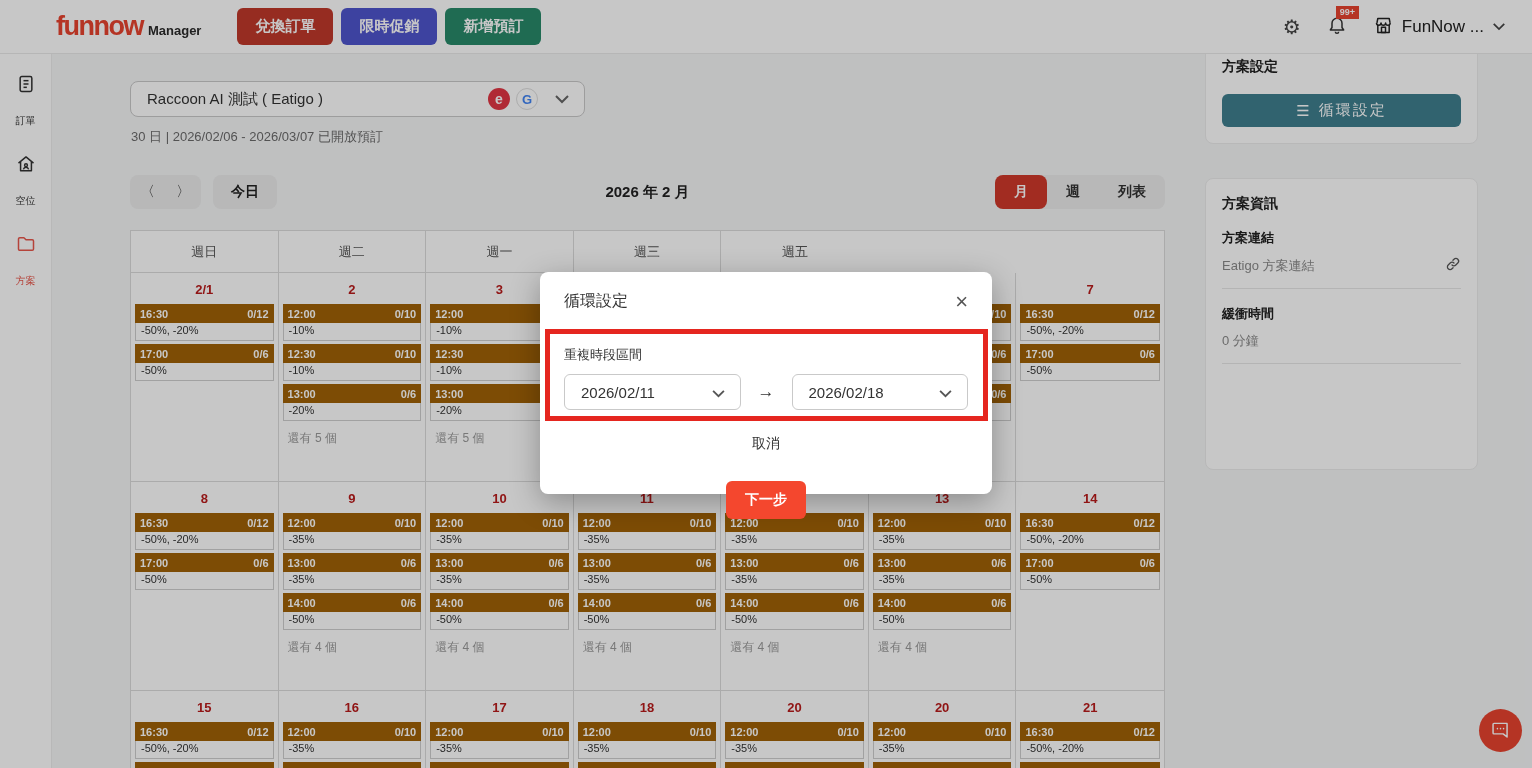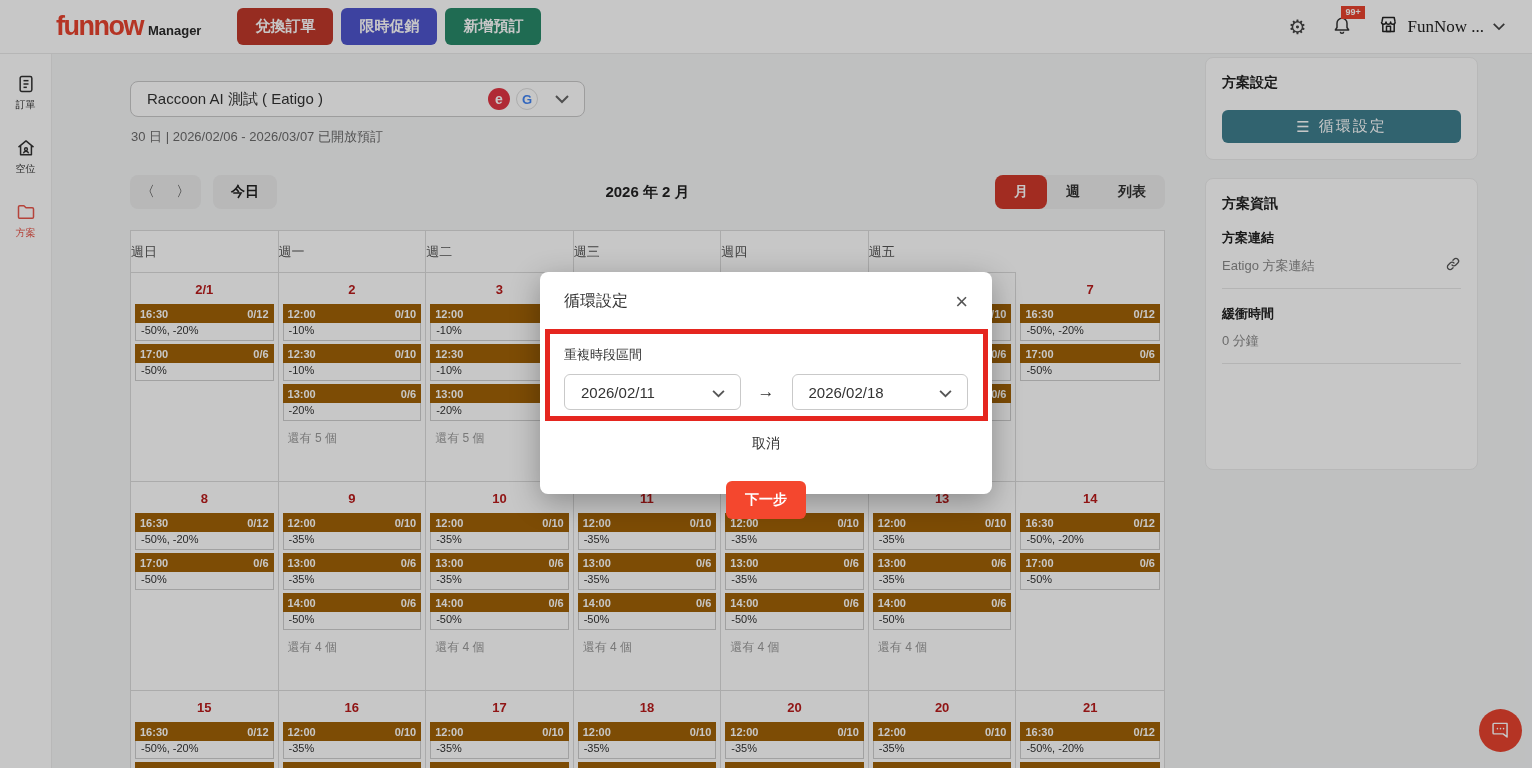--- a/index.html
+++ b/index.html
@@ -9,26 +9,26 @@
   .navbar { position:absolute; left:0; top:0; width:1532px; height:54px; background:#fff; border-bottom:1px solid #e9e9e9; display:flex; align-items:center; padding:0 26px 0 56px; z-index:10; }
   .logo-wrap { display:flex; align-items:baseline; }
   .logo-main { font-size:27px; font-weight:800; color:#e8432f; letter-spacing:-1.5px; }
   .logo-suffix { font-size:13px; font-weight:700; color:#2b2b2b; margin-left:5px; }
   .nav-actions { display:flex; gap:8px; margin-left:36px; }
   .nav-btn { border:none; color:#fff; font-size:15px; font-weight:700; padding:9px 18px; border-radius:6px; cursor:pointer; font-family:inherit; }
   .nav-right { margin-left:auto; display:flex; align-items:center; gap:26px; }
   .icon-btn { background:none; border:none; cursor:pointer; position:relative; display:flex; align-items:center; color:#444; }
   .gear-glyph { font-size:20px; color:#444; line-height:1; }
   .bell-badge { position:absolute; top:-9px; left:9px; background:#e8432f; color:#fff; font-size:9px; font-weight:700; border-radius:0; padding:2px 4px; line-height:1; }
-  .account { display:flex; align-items:center; gap:8px; background:none; border:none; cursor:pointer; font-family:Liberation Serif, serif; }
+  .account { display:flex; align-items:center; gap:8px; background:none; border:none; cursor:pointer; font-family:Liberation Sans, sans-serif; }
   .account-name { font-size:17px; color:#222; }
 
   
   .side { position:absolute; left:0; top:54px; width:52px; height:714px; background:#fff; border-right:1px solid #ececec; display:flex; flex-direction:column; align-items:center; padding-top:20px; gap:26px; z-index:5; }
-  .side-item { display:flex; flex-direction:column; align-items:flex-end; gap:0; cursor:pointer; color:#333; }
+  .side-item { display:flex; flex-direction:column; align-items:flex-end; gap:16px; cursor:pointer; color:#333; }
   .side-item.active { color:#e8564b; }
   .side-label { font-size:10px; }
 
   
   .plan-card { position:absolute; left:130px; top:81px; width:455px; height:36px; background:#fff; border:1px solid #c9c9c9; border-radius:8px; display:flex; align-items:center; padding:0 14px 0 16px; cursor:pointer; }
   .plan-name { font-size:15px; color:#333; flex:1; }
   .mini-logo { width:22px; height:22px; border-radius:50%; display:flex; align-items:center; justify-content:center; font-weight:800; margin-left:6px; }
   .mini-eatigo { background:#e23744; color:#fff; font-size:14px; }
   .mini-google { background:#fff; border:1px solid #ddd; color:#4285F4; font-size:13px; }
   .plan-chevron { margin-left:16px; }
@@ -40,34 +40,34 @@
   .nav-pair button { flex:1; background:none; border:none; font-size:14px; color:#333; cursor:pointer; font-family:inherit; }
   .today-btn { position:absolute; left:83px; top:0; width:64px; height:34px; background:#ececec; border:none; border-radius:8px; font-size:14px; font-weight:700; color:#222; cursor:pointer; font-family:inherit; }
   .cal-title { position:absolute; left:0; right:0; top:8px; text-align:center; font-size:15px; font-weight:700; color:#222; }
   .view-switch { position:absolute; right:0; top:0; height:34px; background:#ececec; border-radius:8px; display:flex; }
   .view-seg { border:none; background:none; height:34px; padding:0 19px; font-size:14px; font-weight:700; color:#333; border-radius:8px; cursor:pointer; font-family:inherit; }
   .view-seg.active { background:#d0392b; color:#fff; }
 
   
   .cal-table { position:absolute; left:130px; top:230px; width:1035px; background:#fff; border:1px solid #dcdcdc; }
   .cal-head { display:grid; grid-template-columns:repeat(7,1fr); }
-  .cal-wd { height:42px; line-height:42px; font-size:13px; color:#555; border-right:1px solid #dcdcdc; border-bottom:1px solid #dcdcdc; }
+  .cal-wd { height:42px; line-height:42px; text-align:center; font-size:13px; color:#555; border-right:1px solid #dcdcdc; border-bottom:1px solid #dcdcdc; }
   .cal-wd:last-child { border-right:none; }
   .cal-row { display:grid; grid-template-columns:repeat(7,1fr); }
   .cal-cell { border-right:1px solid #dcdcdc; border-bottom:1px solid #dcdcdc; height:209px; padding:4px; overflow:hidden; cursor:pointer; }
   .cal-cell:last-child { border-right:none; }
   .cal-date { text-align:center; font-size:13px; font-weight:700; color:#b91c1c; margin:5px 0 7px; }
   .slot { margin-bottom:3px; cursor:pointer; }
   .slot-head { background:#a16207; color:#fff; display:flex; justify-content:space-between; align-items:center; padding:0 5px; height:19px; font-size:11px; font-weight:700; }
   .slot-body { background:#fff; border:1px solid #cfcfcf; border-top:none; height:18px; font-size:11px; color:#333; padding:1px 5px; }
   .cal-more { color:#9a9a9a; font-size:12px; margin-top:9px; padding-left:5px; cursor:pointer; }
 
   
   .panel-card { position:absolute; background:#fff; border:1px solid #ececec; border-radius:8px; padding:16px; }
-  .panel-card.settings { left:1205px; top:57px; width:273px; height:103px; }
+  .panel-card.settings { left:1205px; top:41px; width:273px; height:103px; }
   .panel-card.info { left:1205px; top:178px; width:273px; height:292px; }
   .panel-title { font-size:14px; font-weight:700; color:#222; }
   .loop-btn { margin-top:18px; width:100%; height:33px; background:#3f7f8f; color:#fff; border:none; border-radius:6px; font-size:15px; cursor:pointer; display:flex; align-items:center; justify-content:center; gap:9px; font-family:inherit; letter-spacing:2px; }
   .info-section { margin-top:16px; border-bottom:1px solid #e7e7e7; padding-bottom:13px; }
   .info-label { font-size:13px; font-weight:700; color:#222; }
   .info-value-row { display:flex; justify-content:space-between; align-items:center; margin-top:9px; }
   .info-value { font-size:13px; color:#8a8a8a; }
   .link-icon-btn { background:none; border:none; cursor:pointer; display:flex; }
 
   
@@ -188,24 +188,23 @@
   <div class="view-switch">
     <button class="view-seg active">月</button>
     <button class="view-seg">週</button>
     <button class="view-seg">列表</button>
   </div>
 </div>
 
 <div class="cal-table">
   <div class="cal-head" id="cal-weekdays">
       <div class="cal-wd">週日</div>
+      <div class="cal-wd">週二</div>
       <div class="cal-wd">週一</div>
-      <div class="cal-wd">週二</div>
       <div class="cal-wd">週三</div>
-      <div class="cal-wd">週四</div>
       <div class="cal-wd">週五</div>
     </div>
   <div id="cal-body">
       <div class="cal-row">
         <div class="cal-cell">
           <div class="cal-date">2/1</div>
           <div class="slot">
             <div class="slot-head">
               <span>16:30</span>
               <span>0/12</span>

